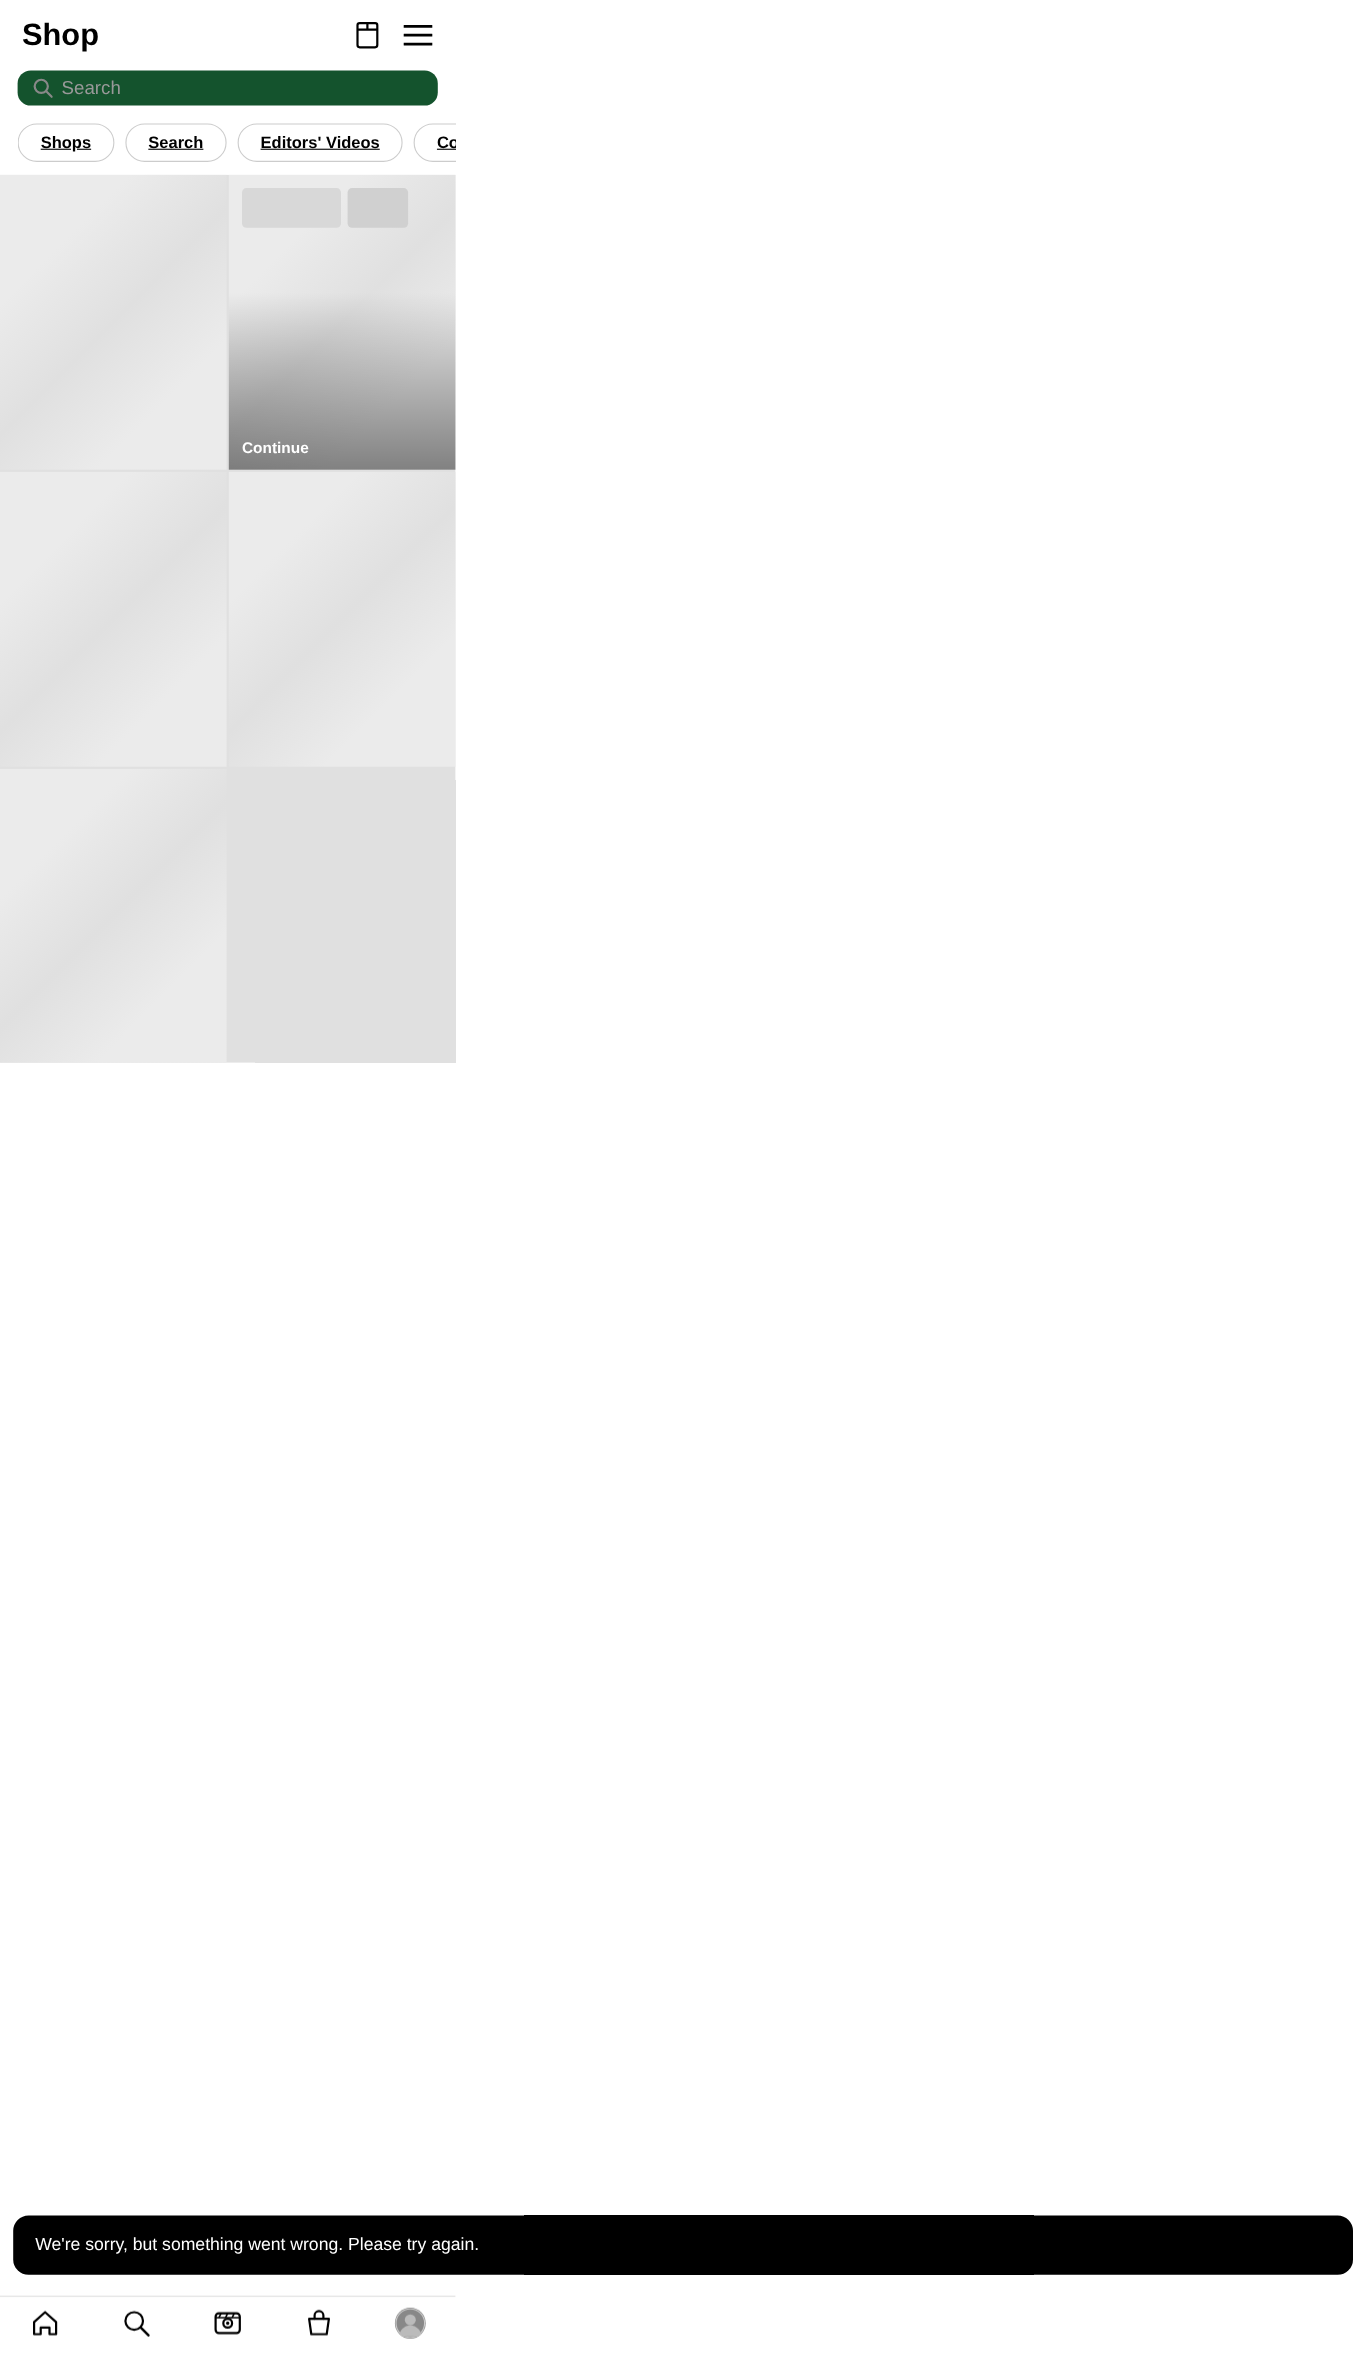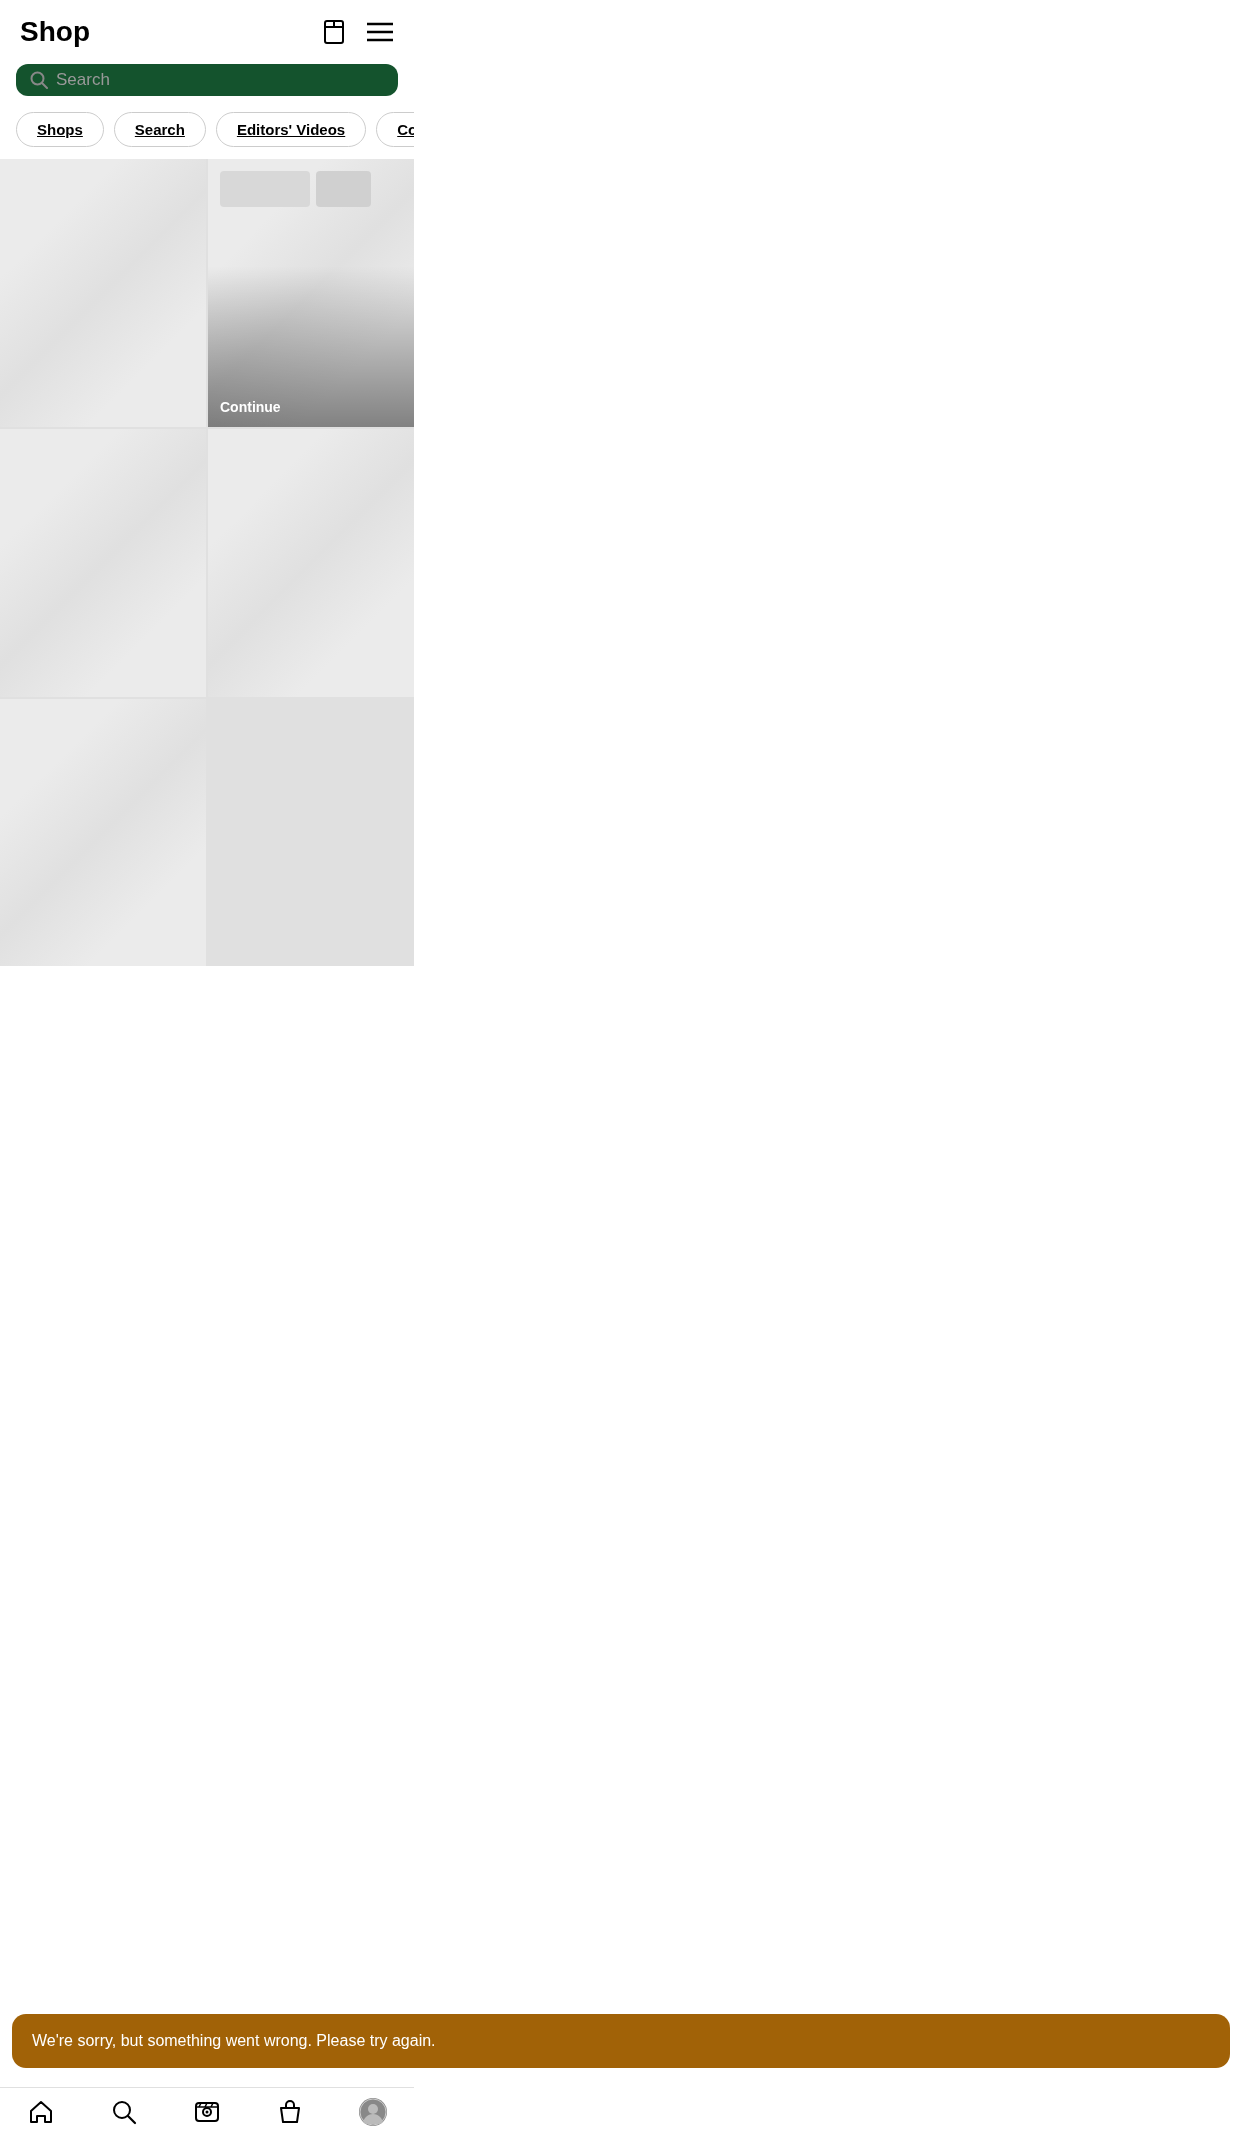--- a/index.html
+++ b/index.html
@@ -159,21 +159,21 @@
     .shimmer {
       background: linear-gradient(135deg, #ebebeb 25%, #e0e0e0 50%, #ebebeb 75%);
     }
 
     
     .error-toast {
       position: fixed;
       bottom: 72px;
       left: 12px;
       right: 12px;
-      background: #a16207;
+      background: #000000;
       color: #ffffff;
       border-radius: 14px;
       padding: 18px 20px;
       font-size: 16px;
       font-weight: 400;
       z-index: 100;
     }
 
     
     .bottom-nav {

